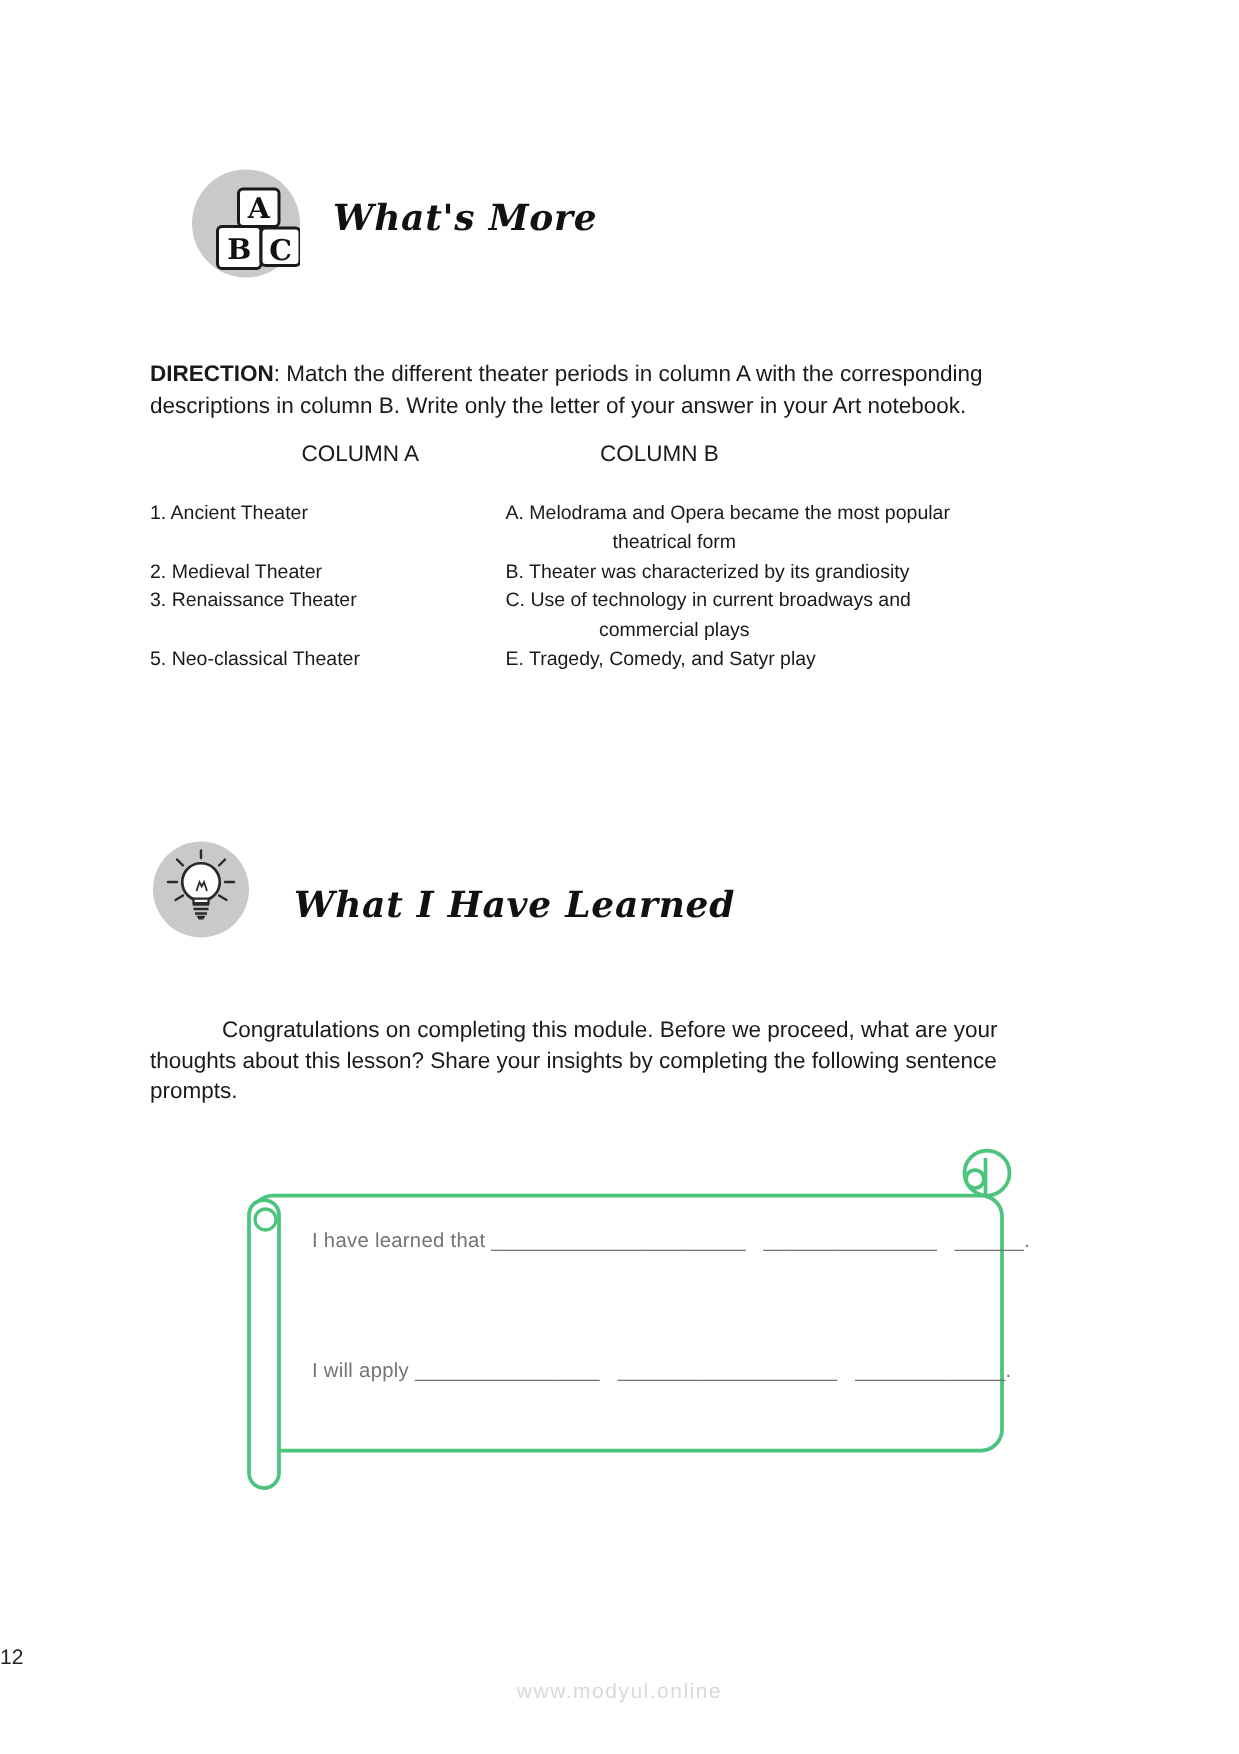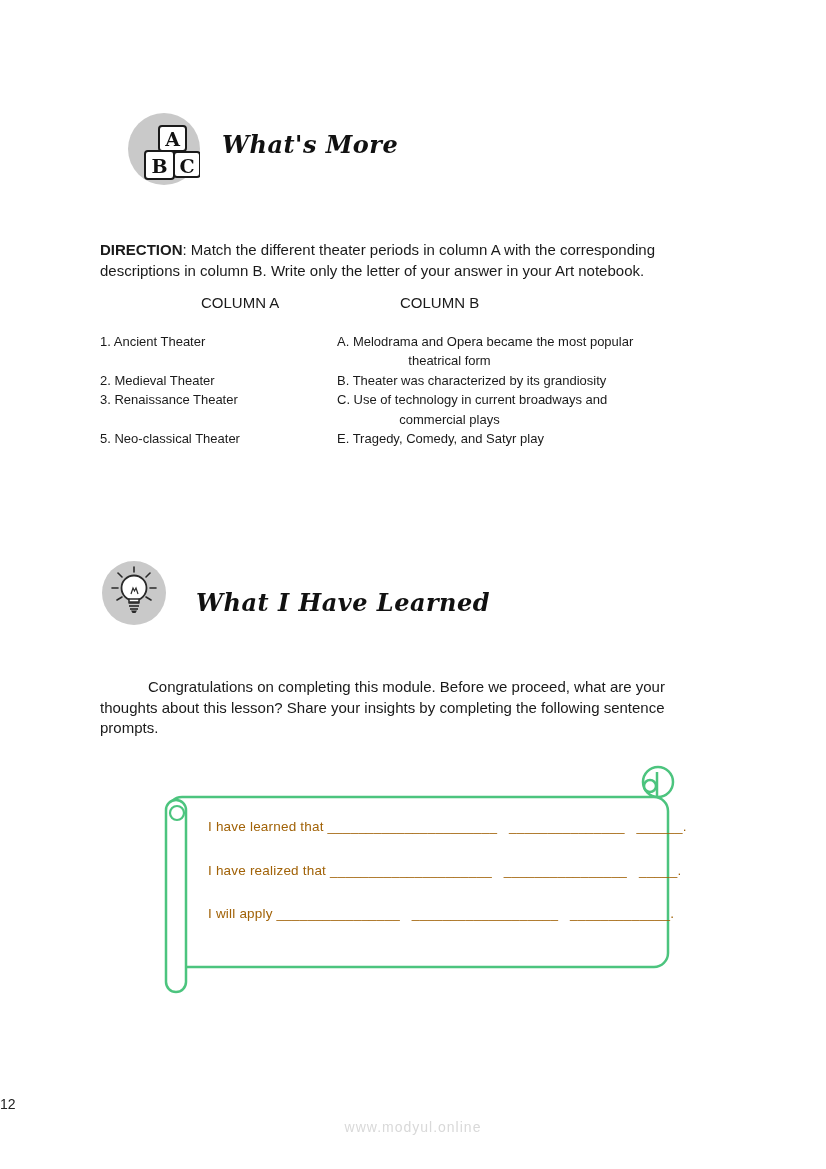--- a/index.html
+++ b/index.html
@@ -33,21 +33,21 @@
   .match-row{display:flex;align-items:flex-start;}
   .col-a{width:237px;flex:0 0 237px;white-space:nowrap;}
   .col-b{flex:1;}
   .col-b .line2{text-align:center;padding-right:170px;}
 
   
   .scroll-wrap{width:524px;height:250px;}
   .scroll-wrap svg{position:absolute;left:0;top:0;}
   .prompt-line{
     position:absolute;left:50px;font-size:13.5px;line-height:18px;
-    color:#a16207;white-space:pre;letter-spacing:.2px;
+    color:#737373;white-space:pre;letter-spacing:.2px;
   }
 
   
   .page-number{width:826px;font-size:14px;color:#222;}
   .watermark{width:826px;text-align:center;font-size:14px;color:var(--watermark-gray);letter-spacing:1px;}
 </style>
 </head>
 <body>
 
 <div class="abs icon-circle" style="left:128px;top:113px;width:72px;height:72px;">
@@ -138,18 +138,17 @@
 
     <rect x="10" y="41" width="500" height="170" rx="14" fill="#ffffff" stroke="var(--scroll-green)" stroke-width="2.5"></rect>
 
     <line x1="499" y1="16" x2="499" y2="41" stroke="var(--scroll-green)" stroke-width="2.5"></line>
     <circle cx="492" cy="30" r="6" fill="#ffffff" stroke="var(--scroll-green)" stroke-width="2.5"></circle>
 
     <rect x="8" y="44" width="20" height="192" rx="10" fill="#ffffff" stroke="var(--scroll-green)" stroke-width="2.5"></rect>
     <circle cx="19" cy="57" r="7" fill="#ffffff" stroke="var(--scroll-green)" stroke-width="2.2"></circle>
   </svg>
   <div class="prompt-line" style="top:62px;">I have learned that ______________________   _______________   ______.</div>
-  <div class="prompt-line" style="top:106px;">I have realized that _____________________   ________________   _____.</div>
   <div class="prompt-line" style="top:149px;">I will apply ________________   ___________________   _____________.</div>
 </div>
 
 <div class="abs page-number" style="left:0;top:1096px;">12</div>
 <div class="abs watermark" style="left:0;top:1119px;">www.modyul.online</div>
 
 </body></html>

